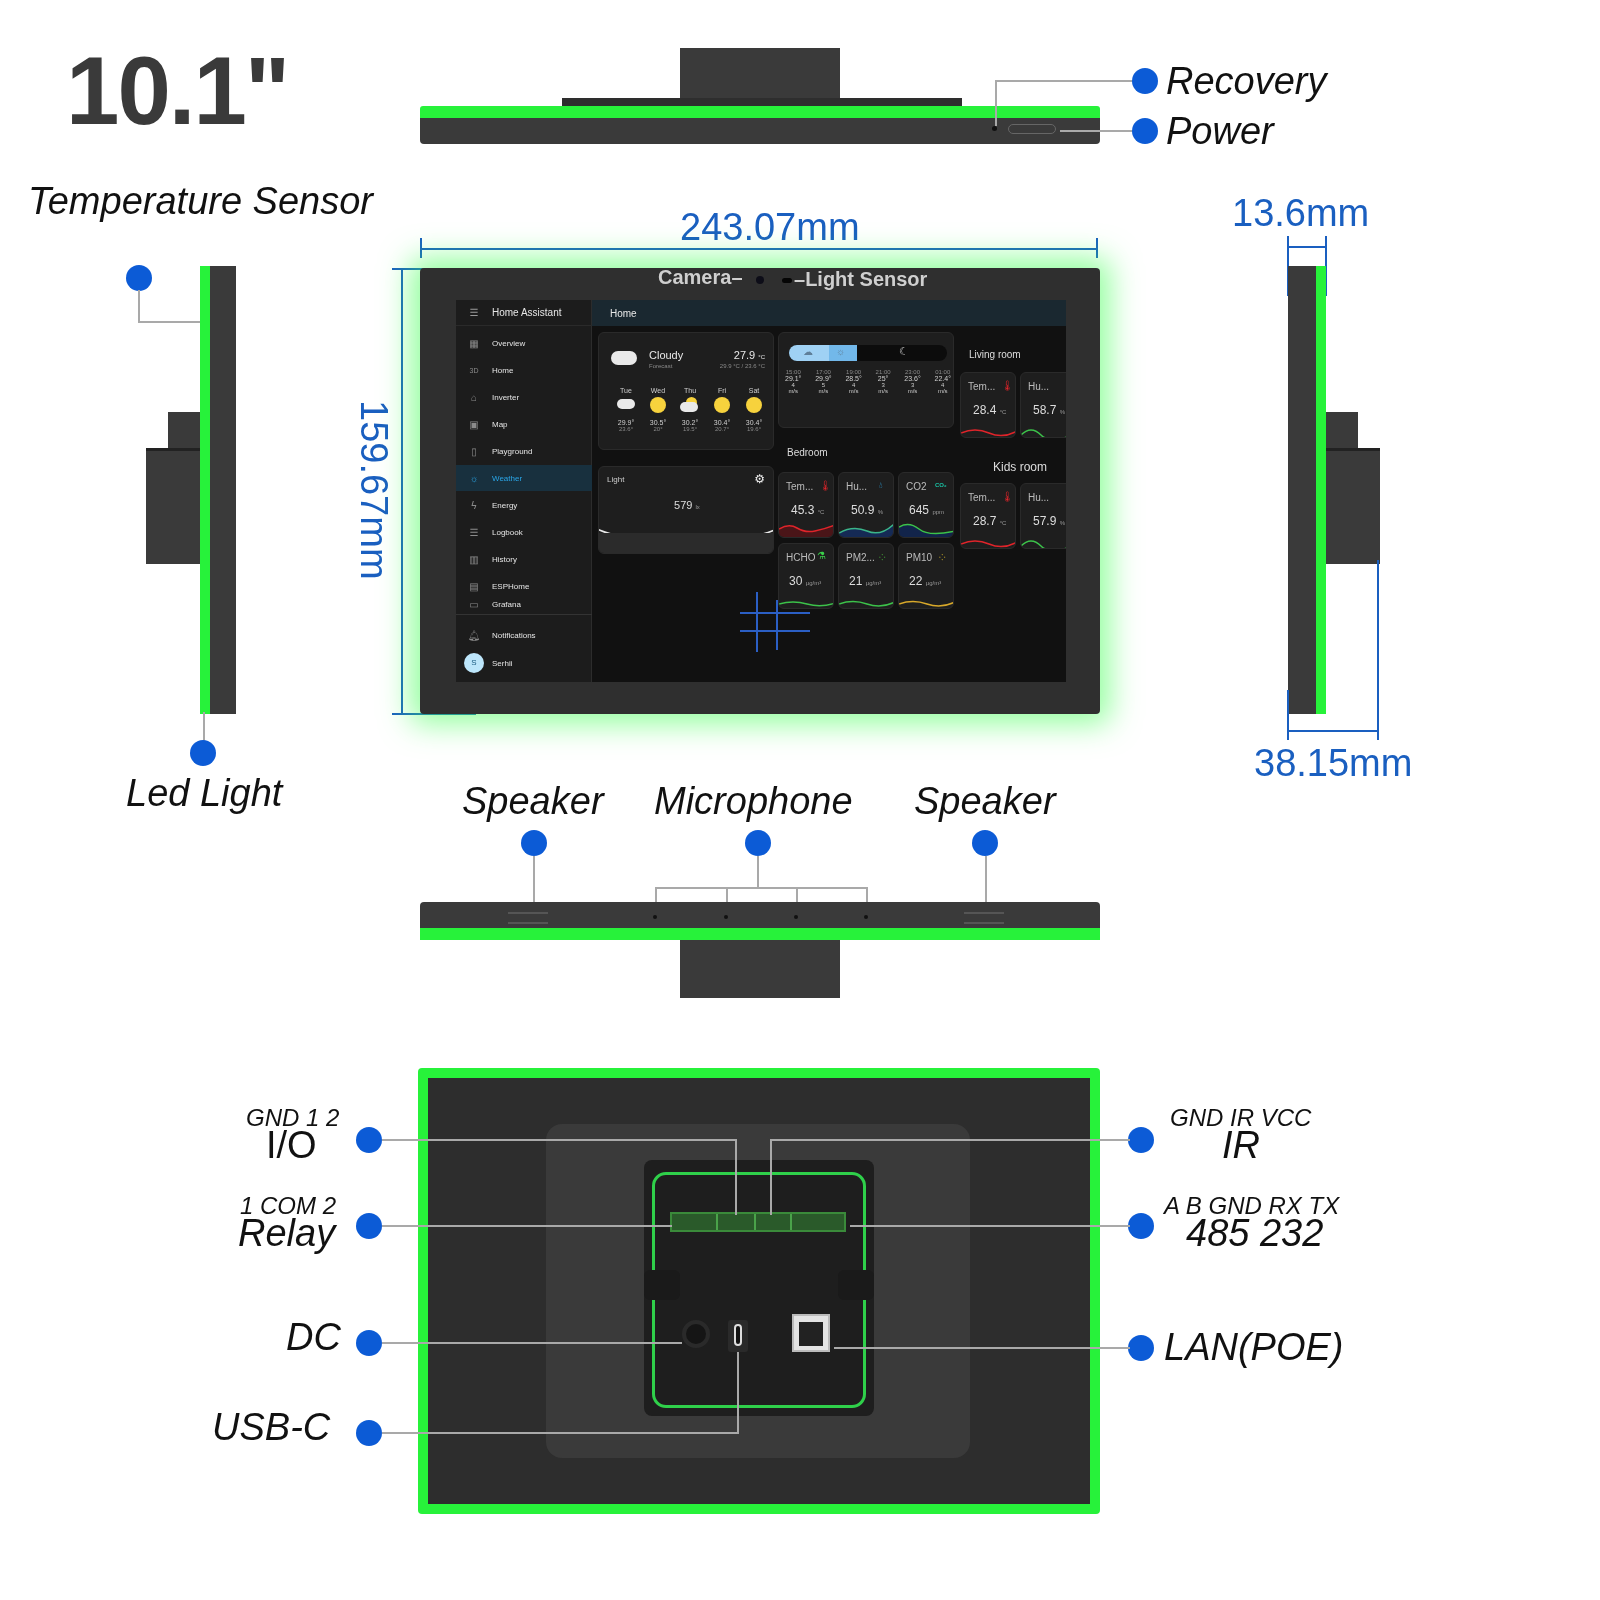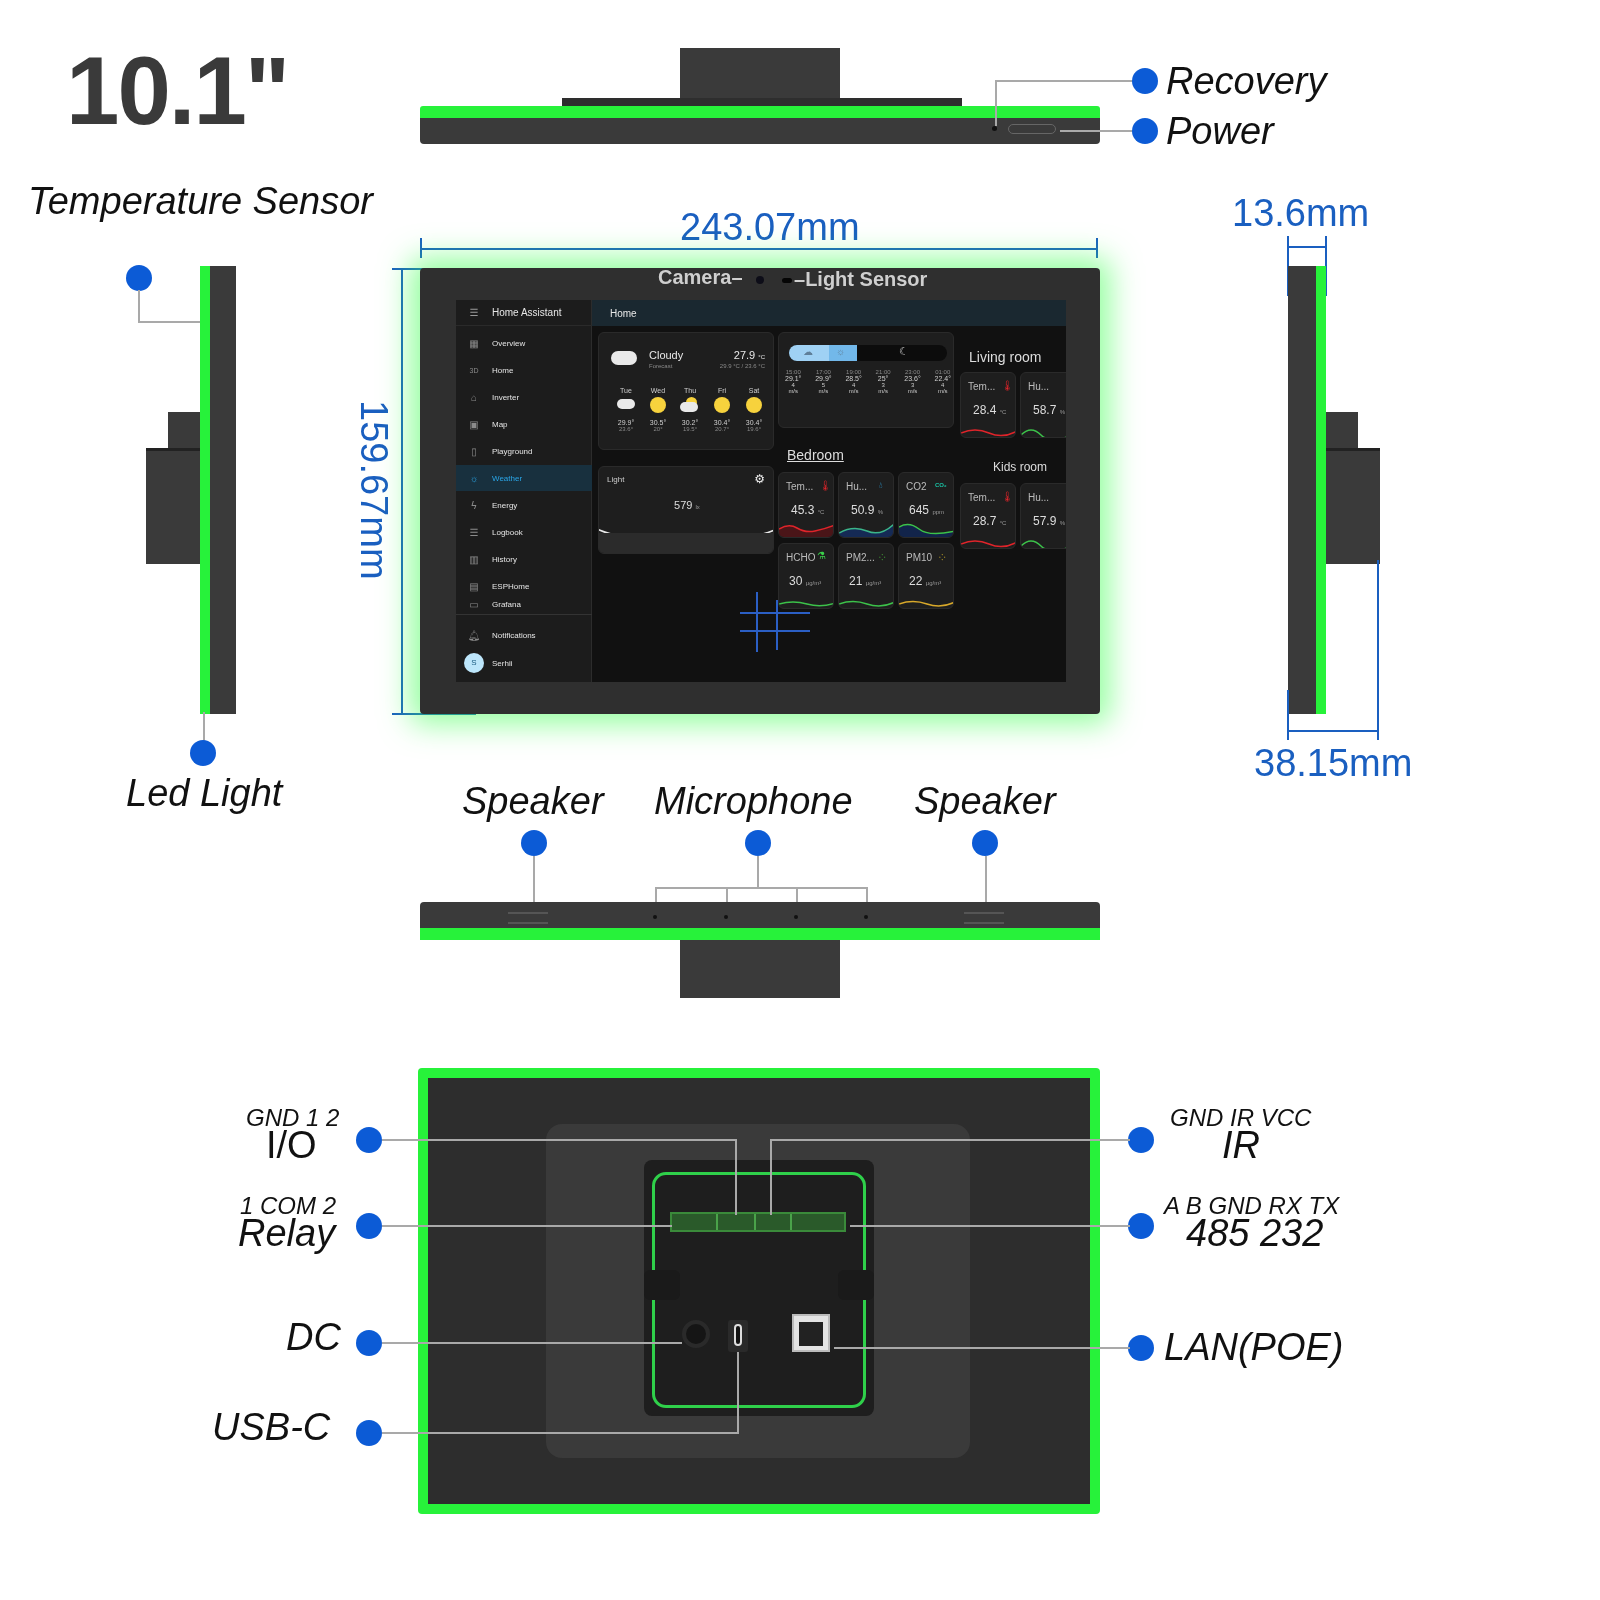--- a/index.html
+++ b/index.html
@@ -257,21 +257,21 @@
     <div class="card" style="left:142px; top:166px; width:176px; height:88px; overflow:hidden;">
       <div class="abs" style="left:8px; top:8px; font-size:8px; color:#ccc;">Light</div>
       <div class="abs" style="right:8px; top:5px; font-size:12px; color:#eee;">⚙</div>
       <div class="abs" style="left:0; width:176px; top:32px; text-align:center; font-size:11px; color:#ddd;">
         <span>579</span> <span class="unit">lx</span>
       </div>
       <div class="abs" style="left:-20px; top:10px; width:216px; height:68px; border-bottom:3px solid #e9e9e9; border-radius:0 0 50% 50%;"></div>
       <div class="abs" style="left:0; top:66px; width:176px; height:22px; background:#2b2b2b;"></div>
     </div>
 
-    <div class="abs" style="left:331px; top:147px; font-size:14px; color:#ddd;text-decoration:underline;">Bedroom</div>
+    <div class="abs" style="left:331px; top:147px; font-size:10px; color:#ddd;">Bedroom</div>
 
     <div class="card" style="left:322px; top:172px; width:56px; height:66px; overflow:hidden;">
       <div class="abs sensor-title" style="left:7px; top:8px;">Tem...</div>
       <div class="abs" style="left:40px; top:7px; font-size:10px; color:#e0242a;">🌡︎</div>
       <div class="abs sensor-val" style="left:12px; top:30px;"><span>45.3</span> <span class="unit">°C</span></div>
       <svg class="abs" style="left:0; top:46px;" width="56" height="20">
           <path d="M0 10 Q10 4 18 9 T36 12 T56 6 L56 20 L0 20Z" fill="#4a1518"></path>
           <path d="M0 10 Q10 4 18 9 T36 12 T56 6" stroke="#e0242a" stroke-width="1.5" fill="none"></path>
         </svg>
     </div>
@@ -312,21 +312,21 @@
     </div>
     <div class="card" style="left:442px; top:243px; width:56px; height:66px; overflow:hidden;">
       <div class="abs sensor-title" style="left:7px; top:8px;">PM10</div>
       <div class="abs" style="left:40px; top:7px; font-size:8px; color:#e6c42a;">⁘</div>
       <div class="abs sensor-val" style="left:10px; top:30px;"><span>22</span> <span class="unit">µg/m³</span></div>
       <svg class="abs" style="left:0; top:50px;" width="56" height="16">
           <path d="M0 10 Q14 5 28 10 T56 8" stroke="#d9a92a" stroke-width="1.5" fill="none"></path>
         </svg>
     </div>
 
-    <div class="abs" style="left:513px; top:49px; font-size:14px; color:#ddd;">Living room</div>
+    <div class="abs" style="left:513px; top:49px; font-size:10px; color:#ddd;">Living room</div>
     <div class="card" style="left:504px; top:72px; width:56px; height:66px; overflow:hidden;">
       <div class="abs sensor-title" style="left:7px; top:8px;">Tem...</div>
       <div class="abs" style="left:40px; top:7px; font-size:10px; color:#e0242a;">🌡︎</div>
       <div class="abs sensor-val" style="left:12px; top:30px;"><span>28.4</span> <span class="unit">°C</span></div>
       <svg class="abs" style="left:0; top:50px;" width="56" height="16">
           <path d="M0 10 Q14 4 28 10 T56 8" stroke="#e0242a" stroke-width="1.5" fill="none"></path>
         </svg>
     </div>
     <div class="card" style="left:564px; top:72px; width:56px; height:66px; overflow:hidden;">
       <div class="abs sensor-title" style="left:7px; top:8px;">Hu...</div>

